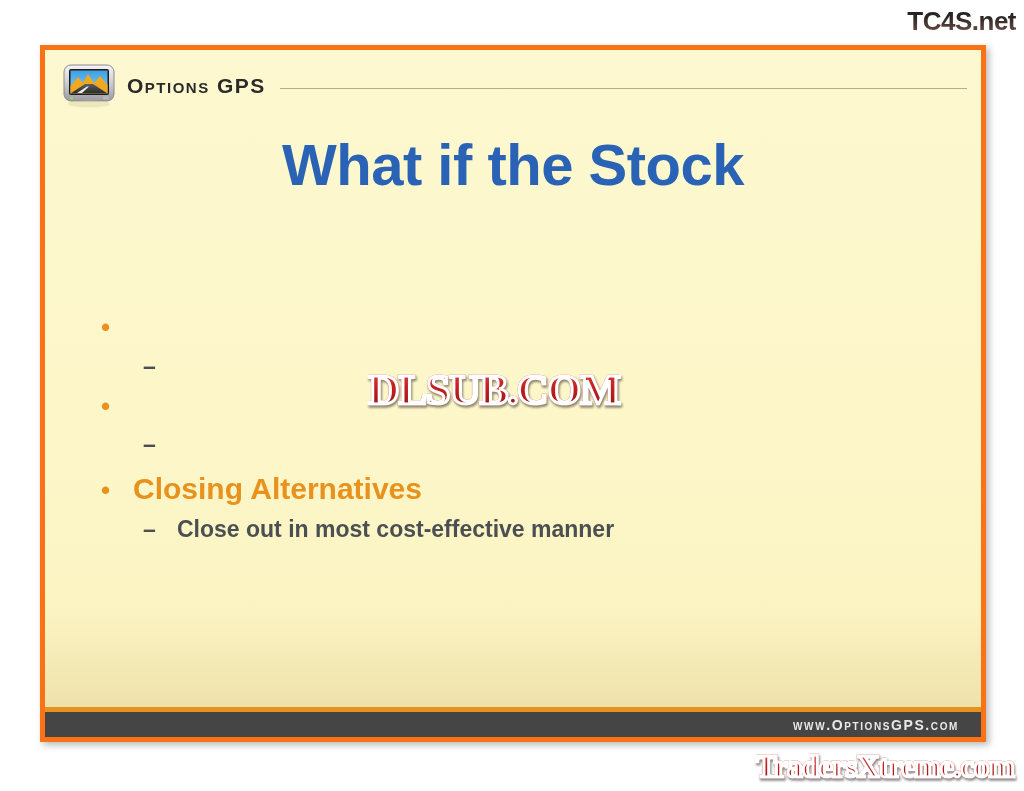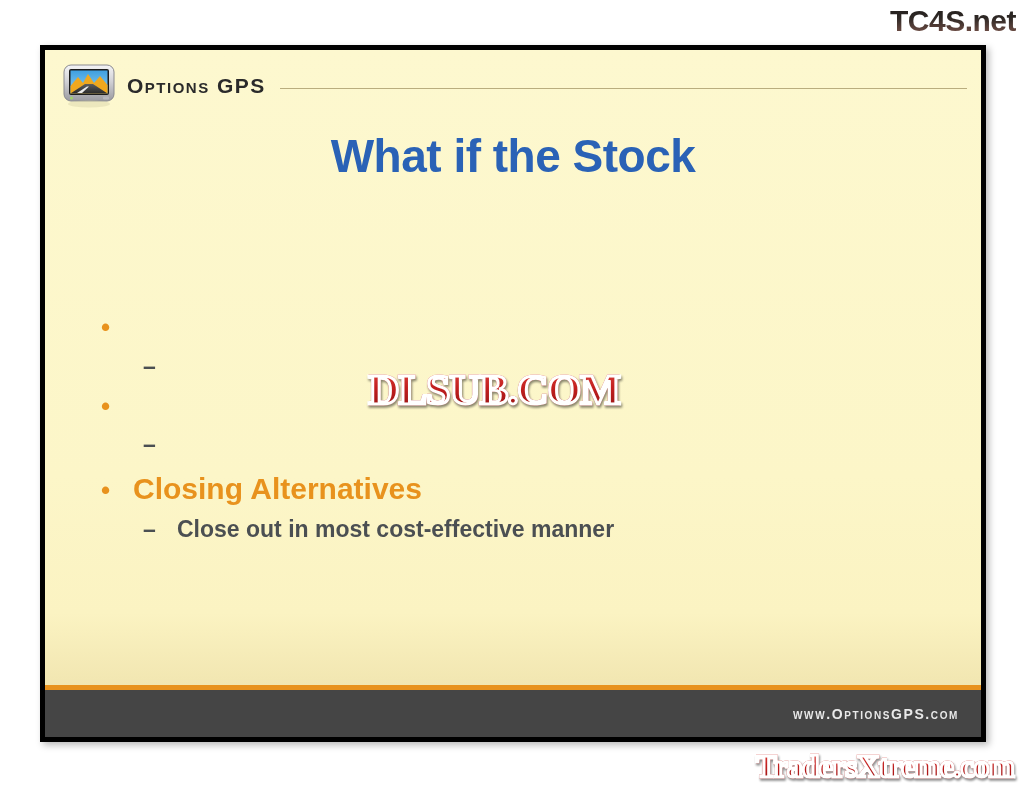--- a/index.html
+++ b/index.html
@@ -14,40 +14,40 @@
     overflow: hidden;
     font-family: "Liberation Sans", sans-serif;
   }
 
   
   #tc4s-brand {
     position: absolute;
     top: 2px;
     right: 8px;
     font-family: "Liberation Sans", sans-serif;
-    font-size: 30px;
+    font-size: 26px;
     font-weight: bold;
     letter-spacing: -0.5px;
     background-image: linear-gradient(180deg, #1d1a18 0%, #2e2825 42%, #6a4a42 78%, #b9a29c 100%);
     -webkit-background-clip: text;
     background-clip: text;
     color: transparent;
     -webkit-text-fill-color: transparent;
     line-height: 38px;
     white-space: nowrap;
   }
 
   
   #slide-frame {
     position: absolute;
     left: 40px;
     top: 45px;
     width: 946px;
     height: 697px;
-    background: #000000;
+    background: #f97316;
     padding: 5px;
     box-sizing: border-box;
     box-shadow: 3px 3px 7px rgba(0,0,0,0.28);
   }
   #slide {
     position: relative;
     width: 100%;
     height: 100%;
     background: linear-gradient(180deg,
                 #fdf8cf 0%,
@@ -94,21 +94,21 @@
   }
 
   
   #slide-title {
     position: absolute;
     top: 62px;
     left: 0;
     width: 100%;
     text-align: center;
     font-family: "Liberation Sans", sans-serif;
-    font-size: 46px;
+    font-size: 58px;
     font-weight: bold;
     color: #2a62b6;
     line-height: 1.26;
     letter-spacing: -0.5px;
     margin-top: 16px;
   }
   #slide-title .title-line { display: block; }
 
   
   #bullet-list {
@@ -148,21 +148,21 @@
     flex: 0 0 auto;
     text-align: left;
   }
 
   
   #slide-footer {
     position: absolute;
     left: 0;
     bottom: 0;
     width: 100%;
-    height: 52px;
+    height: 30px;
     background: #454545;
     border-top: 5px solid #e8921d;
     box-sizing: border-box;
     display: flex;
     align-items: center;
     justify-content: flex-end;
   }
   #footer-url {
     color: #e9e9e9;
     font-size: 14px;

